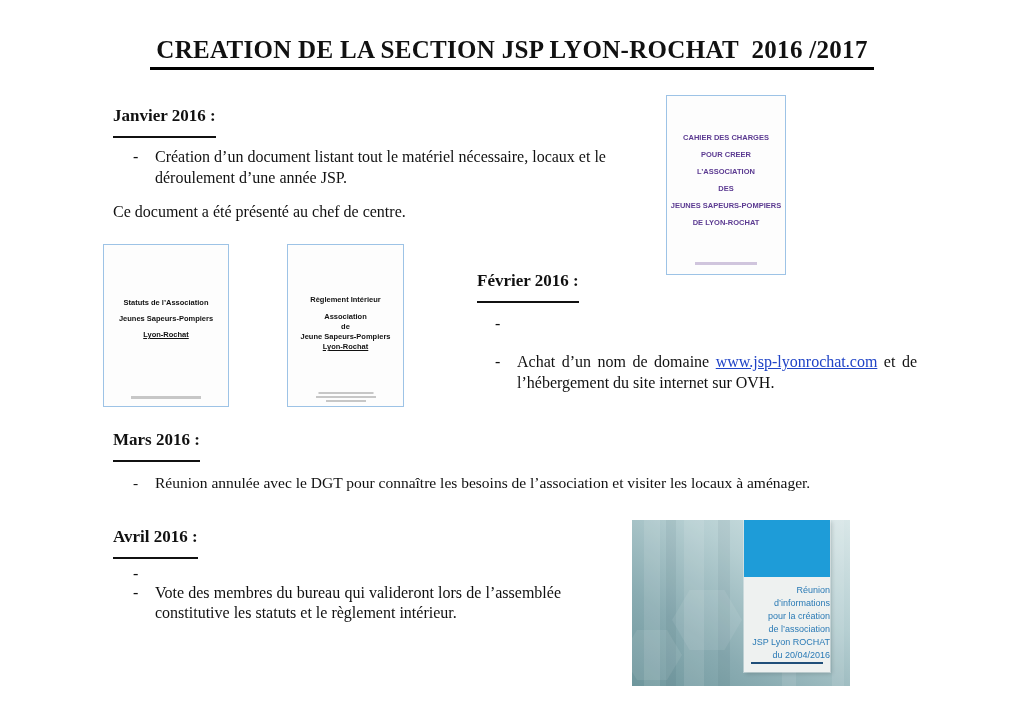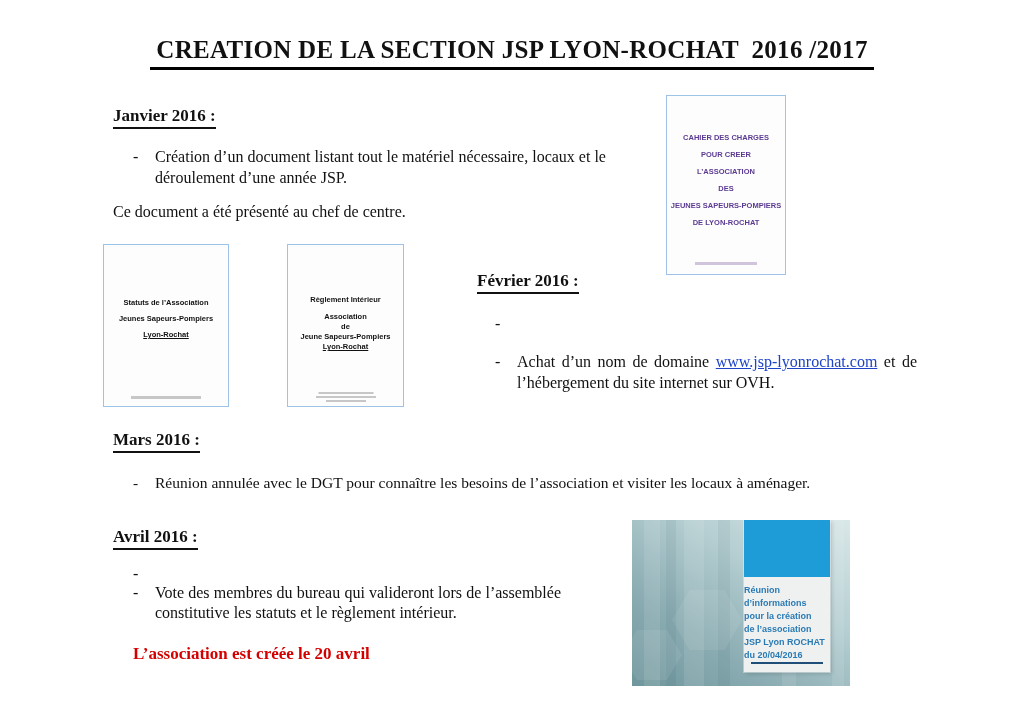--- a/index.html
+++ b/index.html
@@ -6,21 +6,21 @@
   #page{position:relative;width:1024px;height:724px;background:#ffffff;
         font-family:"Liberation Serif", serif;color:#111;overflow:hidden;}
 
   
   .title-wrap{position:absolute;top:36px;left:0;width:100%;text-align:center;}
   .title{display:inline-block;font-size:25px;font-weight:bold;white-space:pre;
          letter-spacing:.3px;border-bottom:3px solid #000;padding:0 6px 3px;}
 
   
   .h-section{position:absolute;font-size:17px;font-weight:bold;}
-  .h-section > span{border-bottom:2px solid #111;padding-bottom:2px;text-align:center;}
+  .h-section > span{border-bottom:2px solid #111;padding-bottom:11px;text-align:center;}
 
   
   .bullet{position:absolute;display:flex;font-size:16px;line-height:21px;}
   .bullet .marker{width:22px;flex:0 0 22px;}
   .para{position:absolute;font-size:16px;}
   .justify{text-align:justify;}
   a.doclink{color:#1f43c7;text-decoration:underline;}
   .redline{position:absolute;font-size:17px;font-weight:bold;color:#d40000;}
 
   
@@ -35,22 +35,22 @@
   
   #slide{position:absolute;left:632px;top:520px;width:218px;height:166px;overflow:hidden;
          background:linear-gradient(215deg,#d9e7e8 0%,#b6cfd2 35%,#8aacb2 70%,#6e969c 100%);}
   .stripe{position:absolute;top:0;bottom:0;background:rgba(255,255,255,.10);}
   .stripe.dark{background:rgba(25,55,65,.06);}
   .hex{position:absolute;background:rgba(255,255,255,.08);
        clip-path:polygon(25% 0,75% 0,100% 50%,75% 100%,25% 100%,0 50%);}
   #slide-card{position:absolute;left:112px;top:0;width:86px;height:152px;
        background:#eef1f0;box-shadow:0 0 0 1px rgba(255,255,255,.4),2px 2px 4px rgba(0,0,0,.15);}
   #slide-card .cap{height:57px;background:#1e9cd8;}
-  #slide-card .slidetext{margin-top:7px;text-align:left;color:#2a7ab5;
-       font-family:"Liberation Sans", sans-serif;font-weight:bold;font-size:9px;line-height:13px;}
+  #slide-card .slidetext{margin-top:7px;text-align:right;color:#2a7ab5;
+       font-family:"Liberation Sans", sans-serif;font-weight:normal;font-size:9px;line-height:13px;}
   #slide-card .rule{position:absolute;bottom:8px;left:7px;right:7px;height:2px;background:#1f4e79;}
 </style>
 </head>
 <body>
 
 <div id="page">
 
   <div class="title-wrap">
     <span class="title">CREATION DE LA SECTION JSP LYON-ROCHAT  2016 /2017</span>
   </div>
@@ -120,21 +120,20 @@
   <div class="h-section" style="left:113px;top:527px;">
     <span>Avril 2016 :</span>
   </div>
   <div class="bullet" style="left:133px;top:564px;width:460px;line-height:19px;">
     <span class="marker">-</span>
   </div>
   <div class="bullet" style="left:133px;top:583px;width:430px;line-height:19.5px;">
     <span class="marker">-</span>
     <div class="justify" style="width:406px;">Vote des membres du bureau qui valideront lors de l’assemblée constitutive les statuts et le règlement intérieur.</div>
   </div>
-  <div class="redline" style="left:133px;top:644px;">L’association est créée le 20 avril</div>
 
   <div id="slide">
     <div class="stripe" style="left:12px;width:16px;"></div>
     <div class="stripe dark" style="left:34px;width:10px;"></div>
     <div class="stripe" style="left:52px;width:20px;"></div>
     <div class="stripe dark" style="left:86px;width:12px;"></div>
     <div class="stripe" style="left:150px;width:14px;"></div>
     <div class="stripe" style="left:200px;width:12px;"></div>
     <div class="hex" style="left:40px;top:70px;width:70px;height:60px;"></div>
     <div class="hex" style="left:-10px;top:110px;width:60px;height:50px;"></div>

